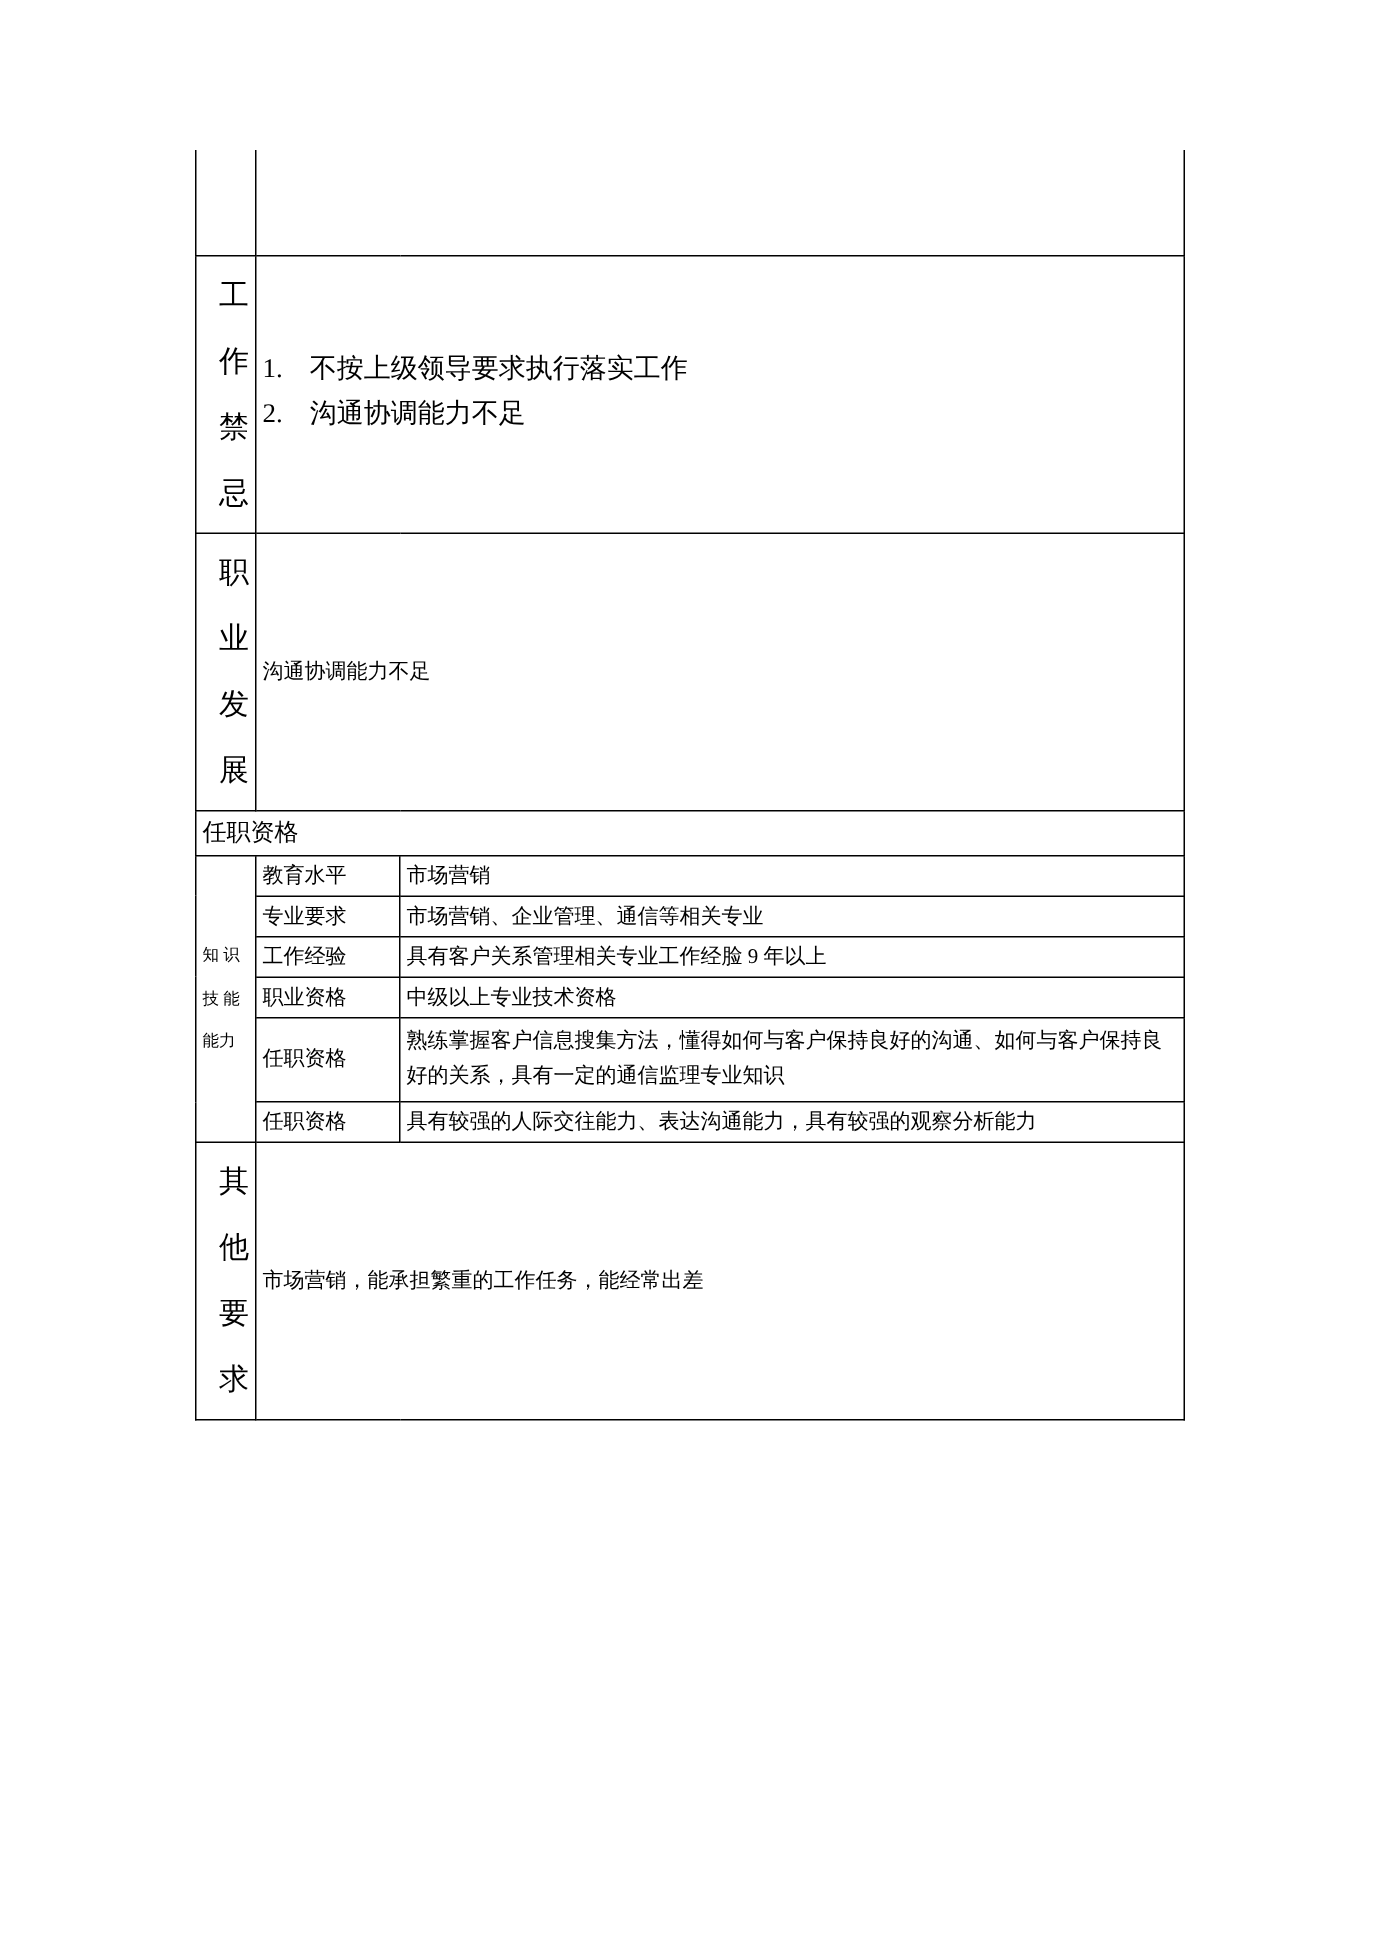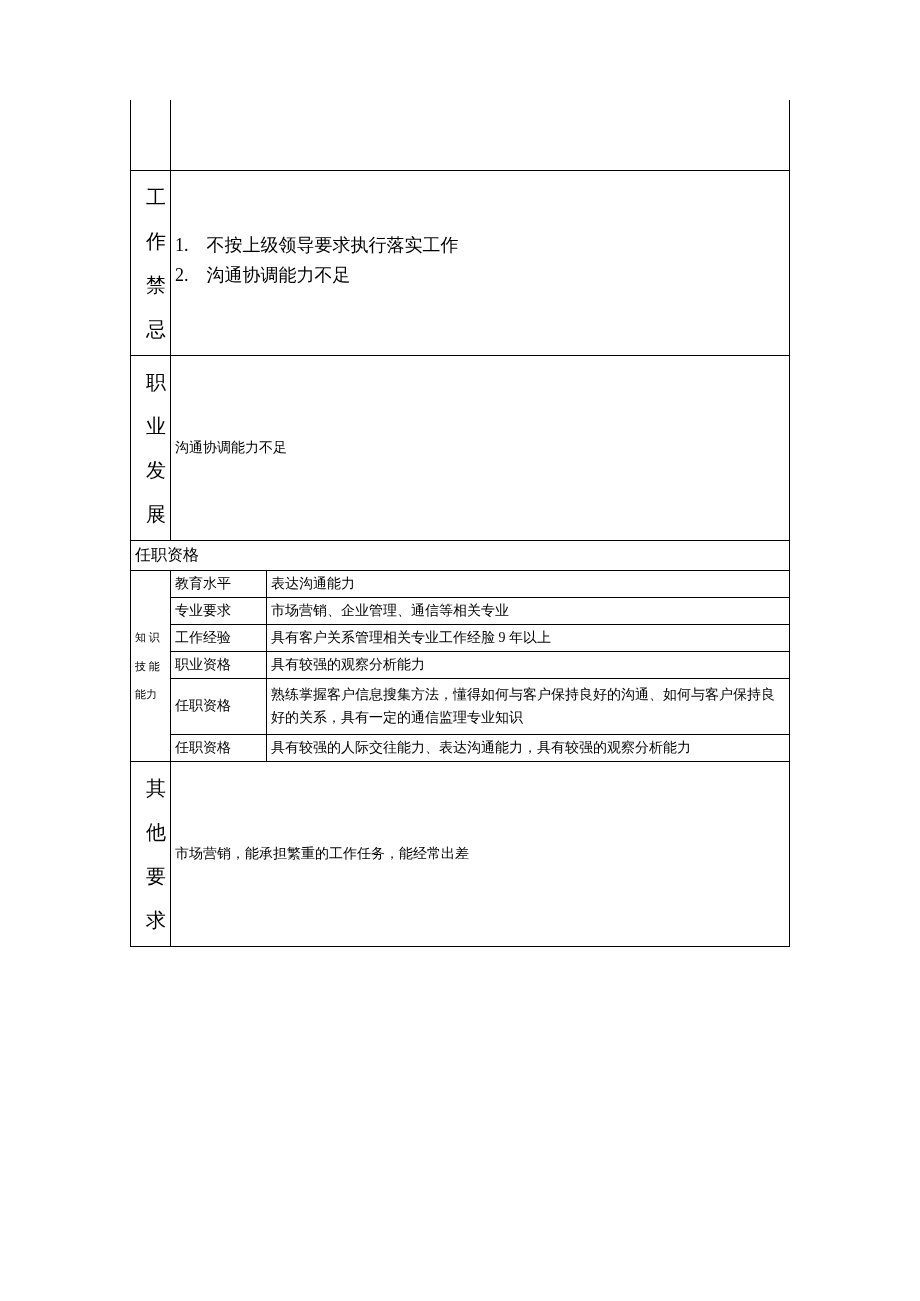--- a/index.html
+++ b/index.html
@@ -130,21 +130,21 @@
     <tr>
       <td class="ksa-label" rowspan="6">
         <div>知 识</div>
         <div>技 能</div>
         <div>能力</div>
       </td>
       <td class="sub-label">
         <span>教育水平</span>
       </td>
       <td class="sub-content">
-        <span>表达沟通能力</span>
+        <span>市场营销</span>
       </td>
     </tr>
     <tr>
       <td class="sub-label">
         <span>专业要求</span>
       </td>
       <td class="sub-content">
         <span>市场营销、企业管理、通信等相关专业</span>
       </td>
     </tr>
@@ -154,21 +154,21 @@
       </td>
       <td class="sub-content">
         <span>具有客户关系管理相关专业工作经脸 9 年以上</span>
       </td>
     </tr>
     <tr>
       <td class="sub-label">
         <span>职业资格</span>
       </td>
       <td class="sub-content">
-        <span>具有较强的观察分析能力</span>
+        <span>中级以上专业技术资格</span>
       </td>
     </tr>
     <tr>
       <td class="sub-label">
         <span>任职资格</span>
       </td>
       <td class="sub-content multi-line">
         <span>熟练掌握客户信息搜集方法，懂得如何与客户保持良好的沟通、如何与客户保持良好的关系，具有一定的通信监理专业知识</span>
       </td>
     </tr>

